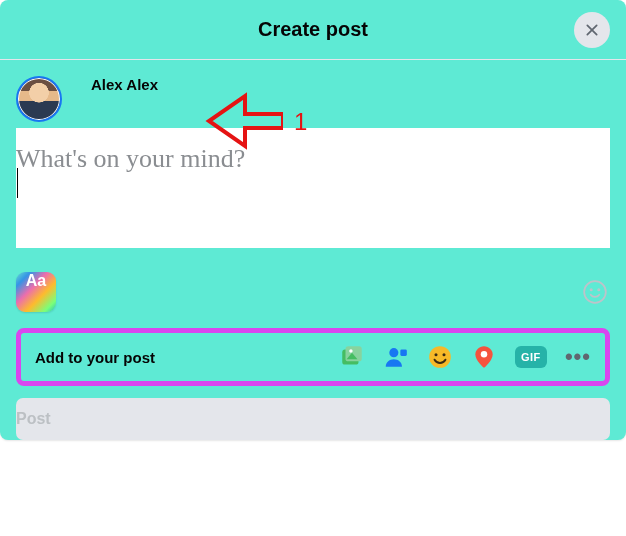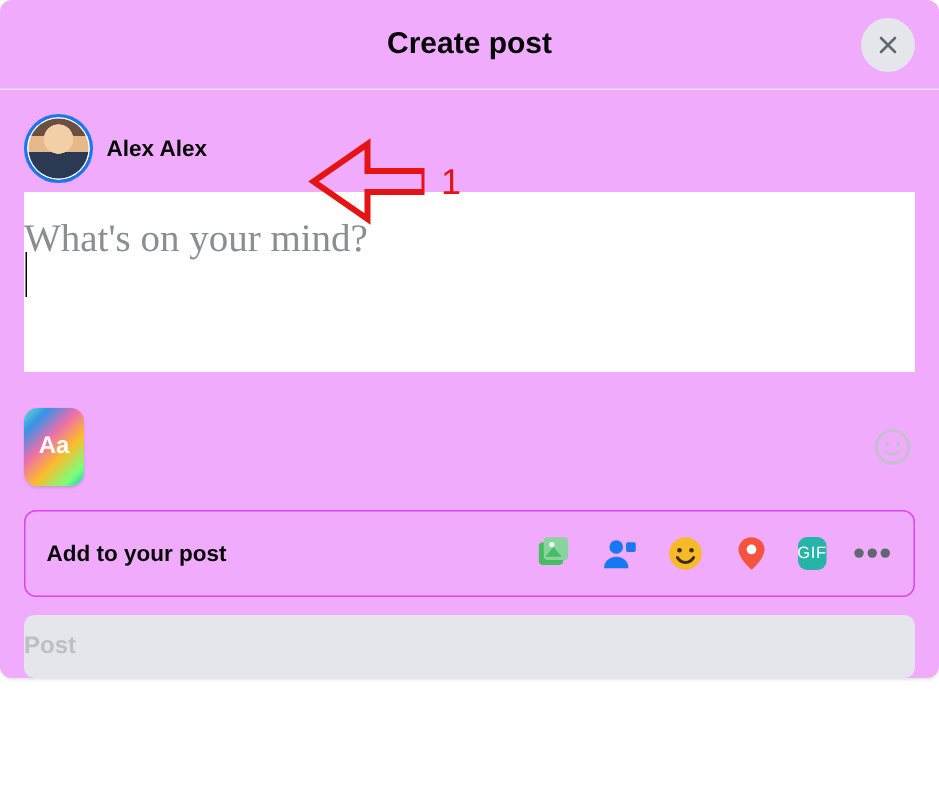--- a/index.html
+++ b/index.html
@@ -5,21 +5,21 @@
     * { box-sizing: border-box; margin: 0; padding: 0; }
     body {
       font-family: Helvetica, Arial, sans-serif;
       width: 626px;
       height: 536px;
       background: #fff;
       position: relative;
     }
     .modal {
       width: 626px;
-      background: #f0abfc;
+      background: #5eead4;
       border-radius: 8px;
       box-shadow: 0 1px 2px rgba(0,0,0,0.1);
     }
     .header {
       position: relative;
       height: 60px;
       display: flex;
       align-items: center;
       justify-content: center;
       border-bottom: 1px solid #e4e6eb;
@@ -38,23 +38,22 @@
       border-radius: 50%;
       background: #e4e6eb;
       display: flex;
       align-items: center;
       justify-content: center;
       cursor: pointer;
     }
     .close-btn svg { width: 16px; height: 16px; }
     .user-row {
       display: flex;
-      align-items: center;
       padding: 16px 16px 6px 16px;
-      gap: 9px;
+      gap: 29px;
     }
     .avatar {
       width: 46px;
       height: 46px;
       border-radius: 50%;
       background: radial-gradient(circle at 50% 35%, #f3cfa8 0 28%, transparent 29%),
                   linear-gradient(180deg, #6b4f42 0 30%, #e6b98a 30% 55%, #2b3a52 55% 100%);
       border: 2px solid #1877f2;
       box-shadow: inset 0 0 0 1px #fff;
     }
@@ -96,72 +95,71 @@
     }
     .composer-input::placeholder { color: #8a8d91; }
     .tools-row {
       display: flex;
       align-items: center;
       justify-content: space-between;
       padding: 4px 16px 10px 16px;
     }
     .aa-btn {
       width: 40px;
-      height: 52px;
+      height: 40px;
       border-radius: 9px;
       background: linear-gradient(135deg, #68e0cf 0%, #3494e6 18%, #ec6ead 40%, #fdbb2d 62%, #7aff7a 85%, #22c1c3 100%);
       box-shadow: 0 1px 2px rgba(0,0,0,.12);
       display: flex;
-      align-items: center;
       justify-content: center;
       cursor: pointer;
       font-size: 16px;
       font-weight: 800;
       color: #fff;
     }
     .emoji-btn {
       width: 30px;
       height: 30px;
       display: flex;
       align-items: center;
       justify-content: center;
       cursor: pointer;
       color: #bec3c9;
     }
     .emoji-btn svg { width: 26px; height: 26px; }
     .addpost-bar {
       margin: 6px 16px 12px 16px;
-      border: 1px solid #d946ef;
+      border: 5px solid #d946ef;
       border-radius: 8px;
       height: 58px;
       display: flex;
       align-items: center;
       justify-content: space-between;
       padding: 0 14px;
     }
     .addpost-label {
       font-size: 15px;
       font-weight: 600;
       color: #050505;
     }
     .addpost-icons {
       display: flex;
       align-items: center;
       gap: 18px;
     }
     .ico { display: flex; align-items: center; justify-content: center; cursor: pointer; }
     .ico svg { width: 26px; height: 26px; }
     .gif-pill {
-      width: 19px;
+      width: 32px;
       height: 22px;
       border-radius: 6px;
       background: #26b3a8;
       color: #fff;
       font-size: 11px;
-      font-weight: 400;
+      font-weight: 700;
       display: flex;
       align-items: center;
       justify-content: center;
       letter-spacing: 0.5px;
       cursor: pointer;
     }
     .more-dots {
       color: #606770;
       font-size: 22px;
       font-weight: 700;

